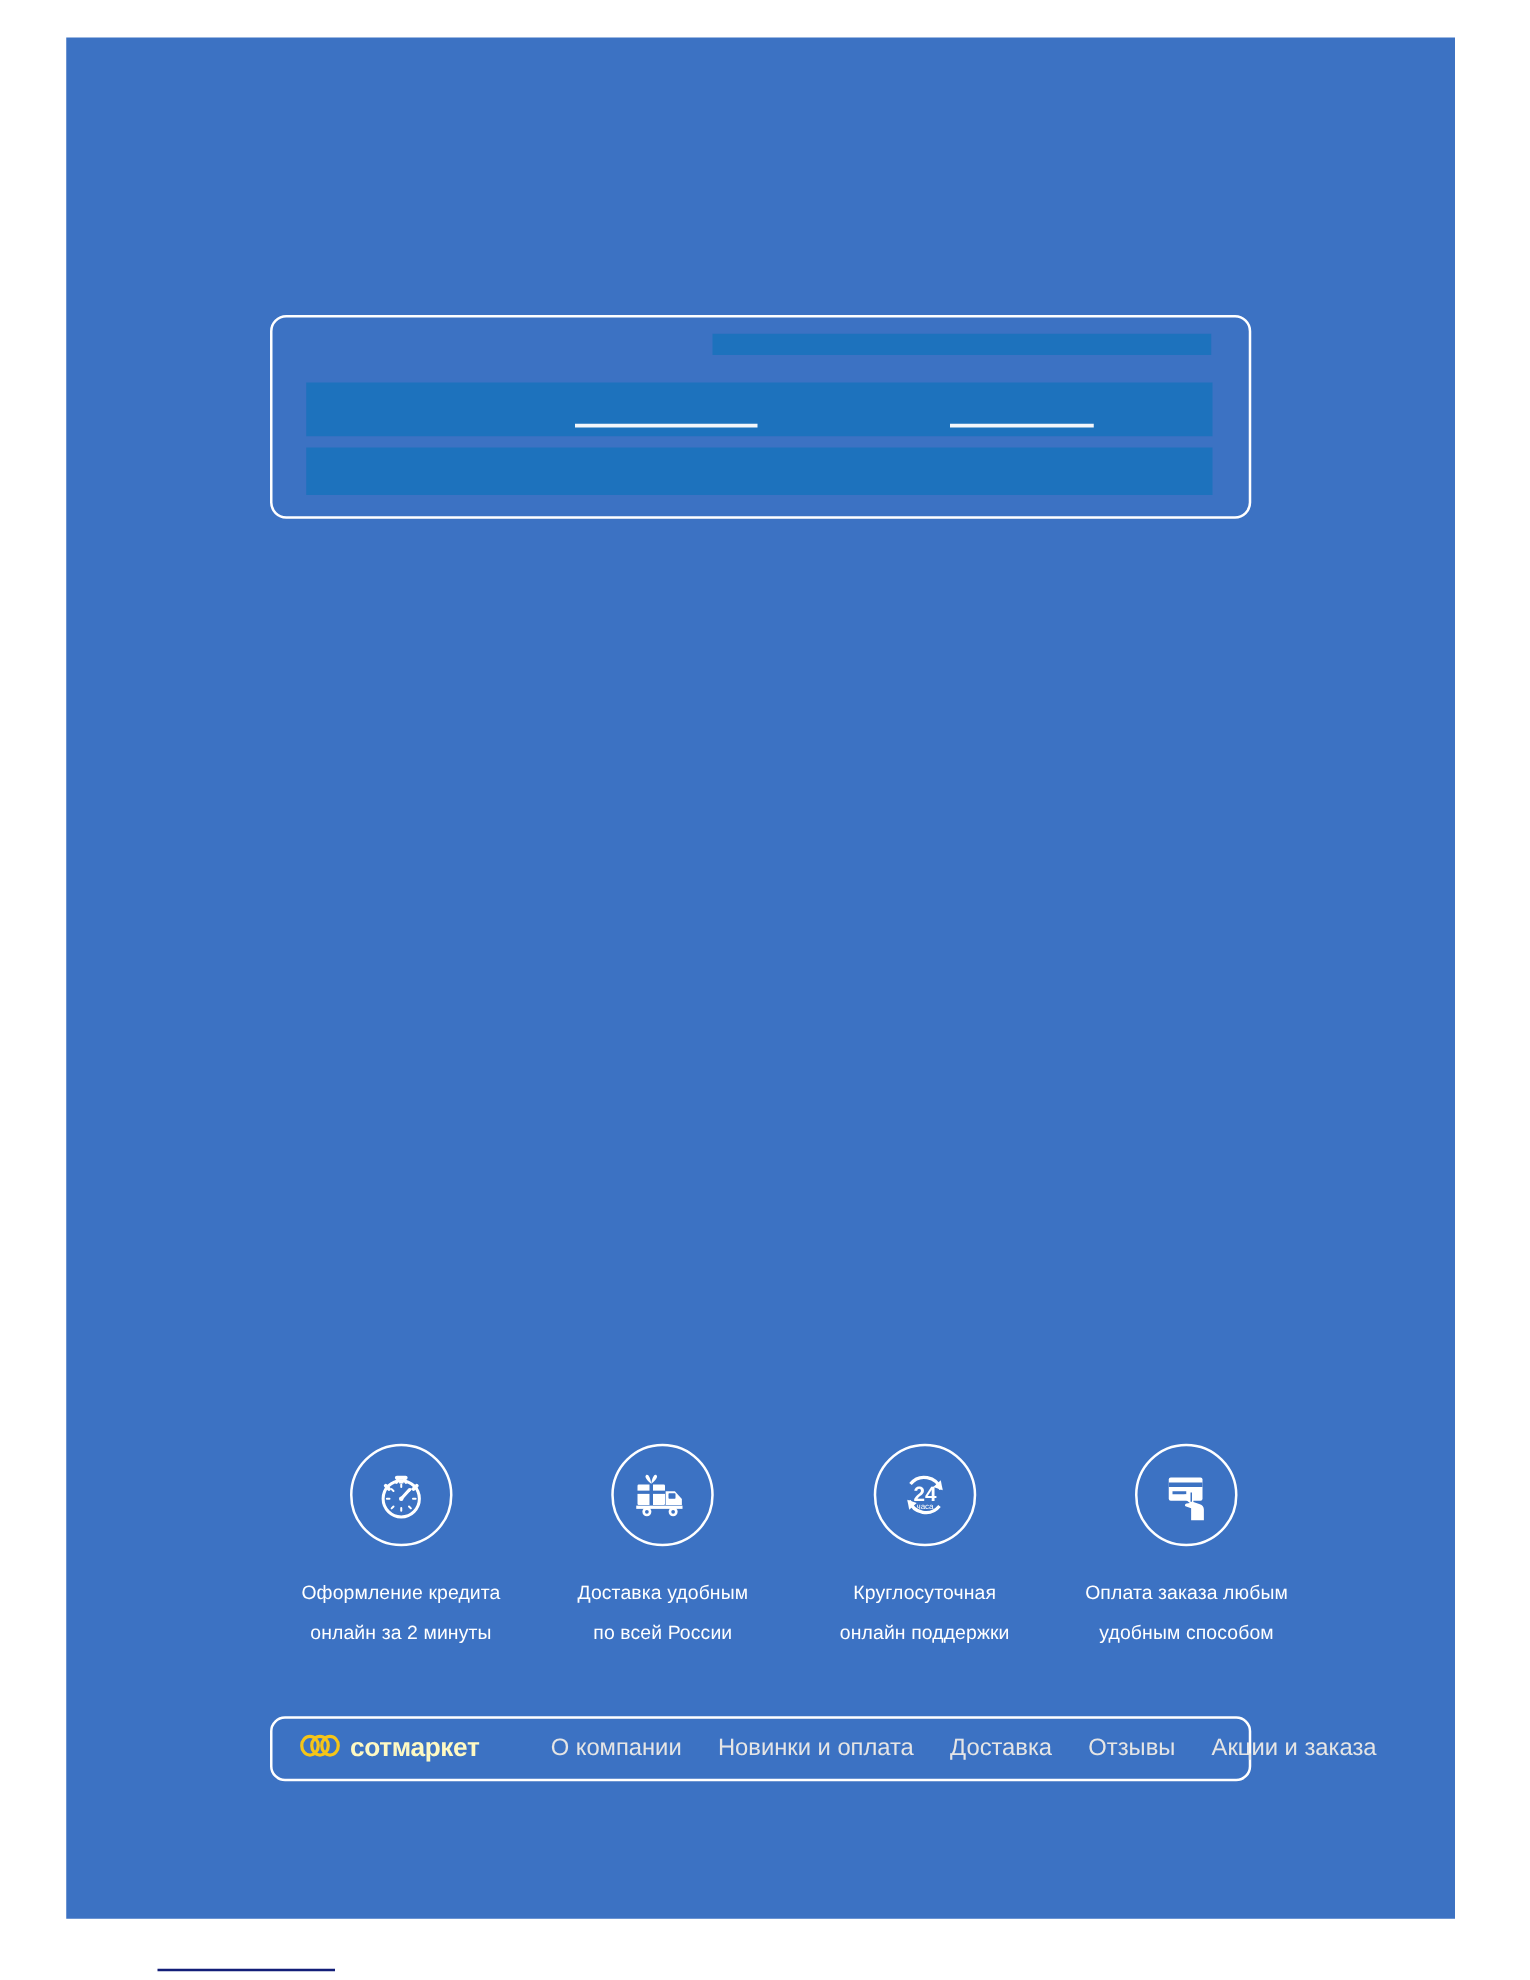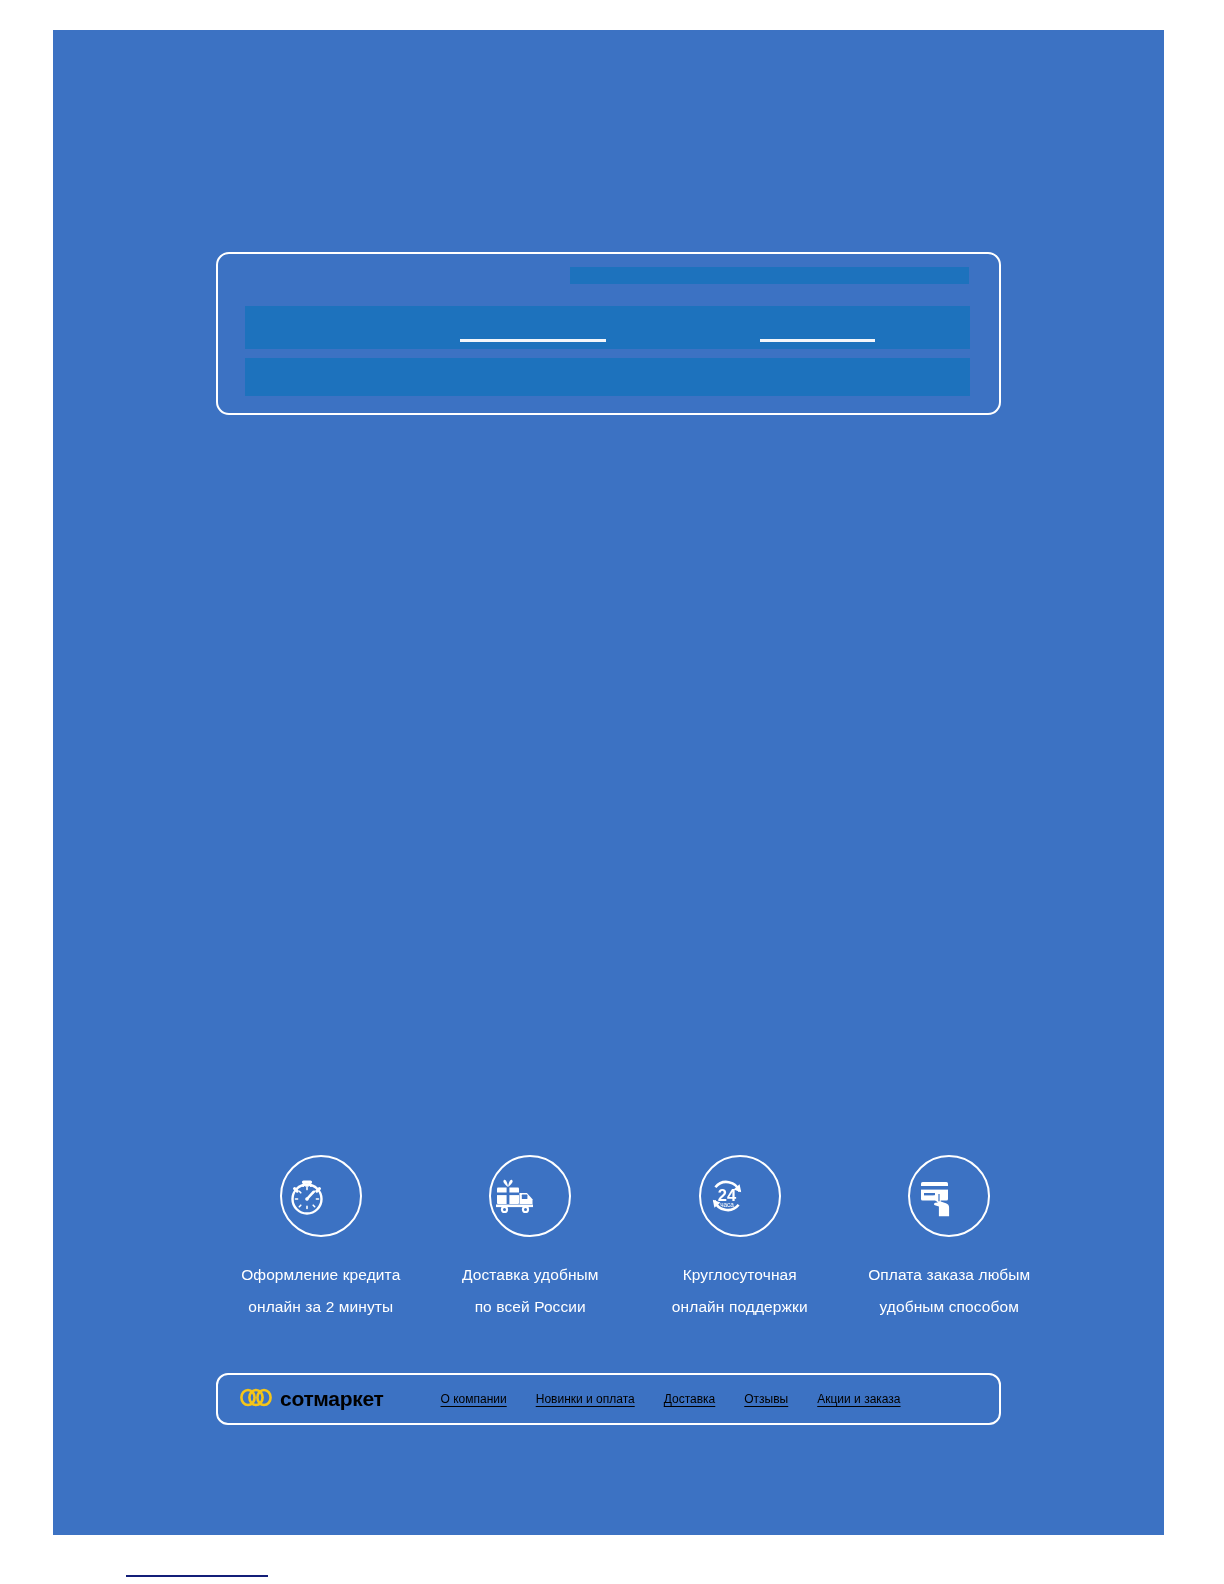--- a/index.html
+++ b/index.html
@@ -94,20 +94,21 @@
     align-items: center;
   }
 
   .feature-icon {
     width: 82px;
     height: 82px;
     border: 2.5px solid #ffffff;
     border-radius: 50%;
     display: flex;
     align-items: center;
+    justify-content: center;
   }
 
   .feature-icon svg { display: block; }
 
   .feature-caption {
     margin-top: 22px;
     color: #ffffff;
     font-size: 15.5px;
     line-height: 32px;
     text-align: center;
@@ -131,37 +132,36 @@
 
   .footer-logo {
     display: flex;
     align-items: center;
     gap: 7px;
   }
 
   .footer-logo-mark { display: block; }
 
   .footer-logo-text {
-    color: #000000;
+    color: #fef9c3;
     font-size: 21px;
     font-weight: bold;
     letter-spacing: -0.3px;
   }
 
   .footer-links {
     display: flex;
     align-items: center;
     gap: 29px;
     margin-left: 57px;
   }
 
   .footer-link {
-    color: #000000;
-    font-size: 12px;
-    text-decoration: underline;
+    color: #e5e5e5;
+    font-size: 19px;
     text-underline-offset: 3px;
     cursor: pointer;
     white-space: nowrap;
   }
 
   
   .bottom-artifact {
     position: absolute;
     left: 126px;
     top: 1575px;

